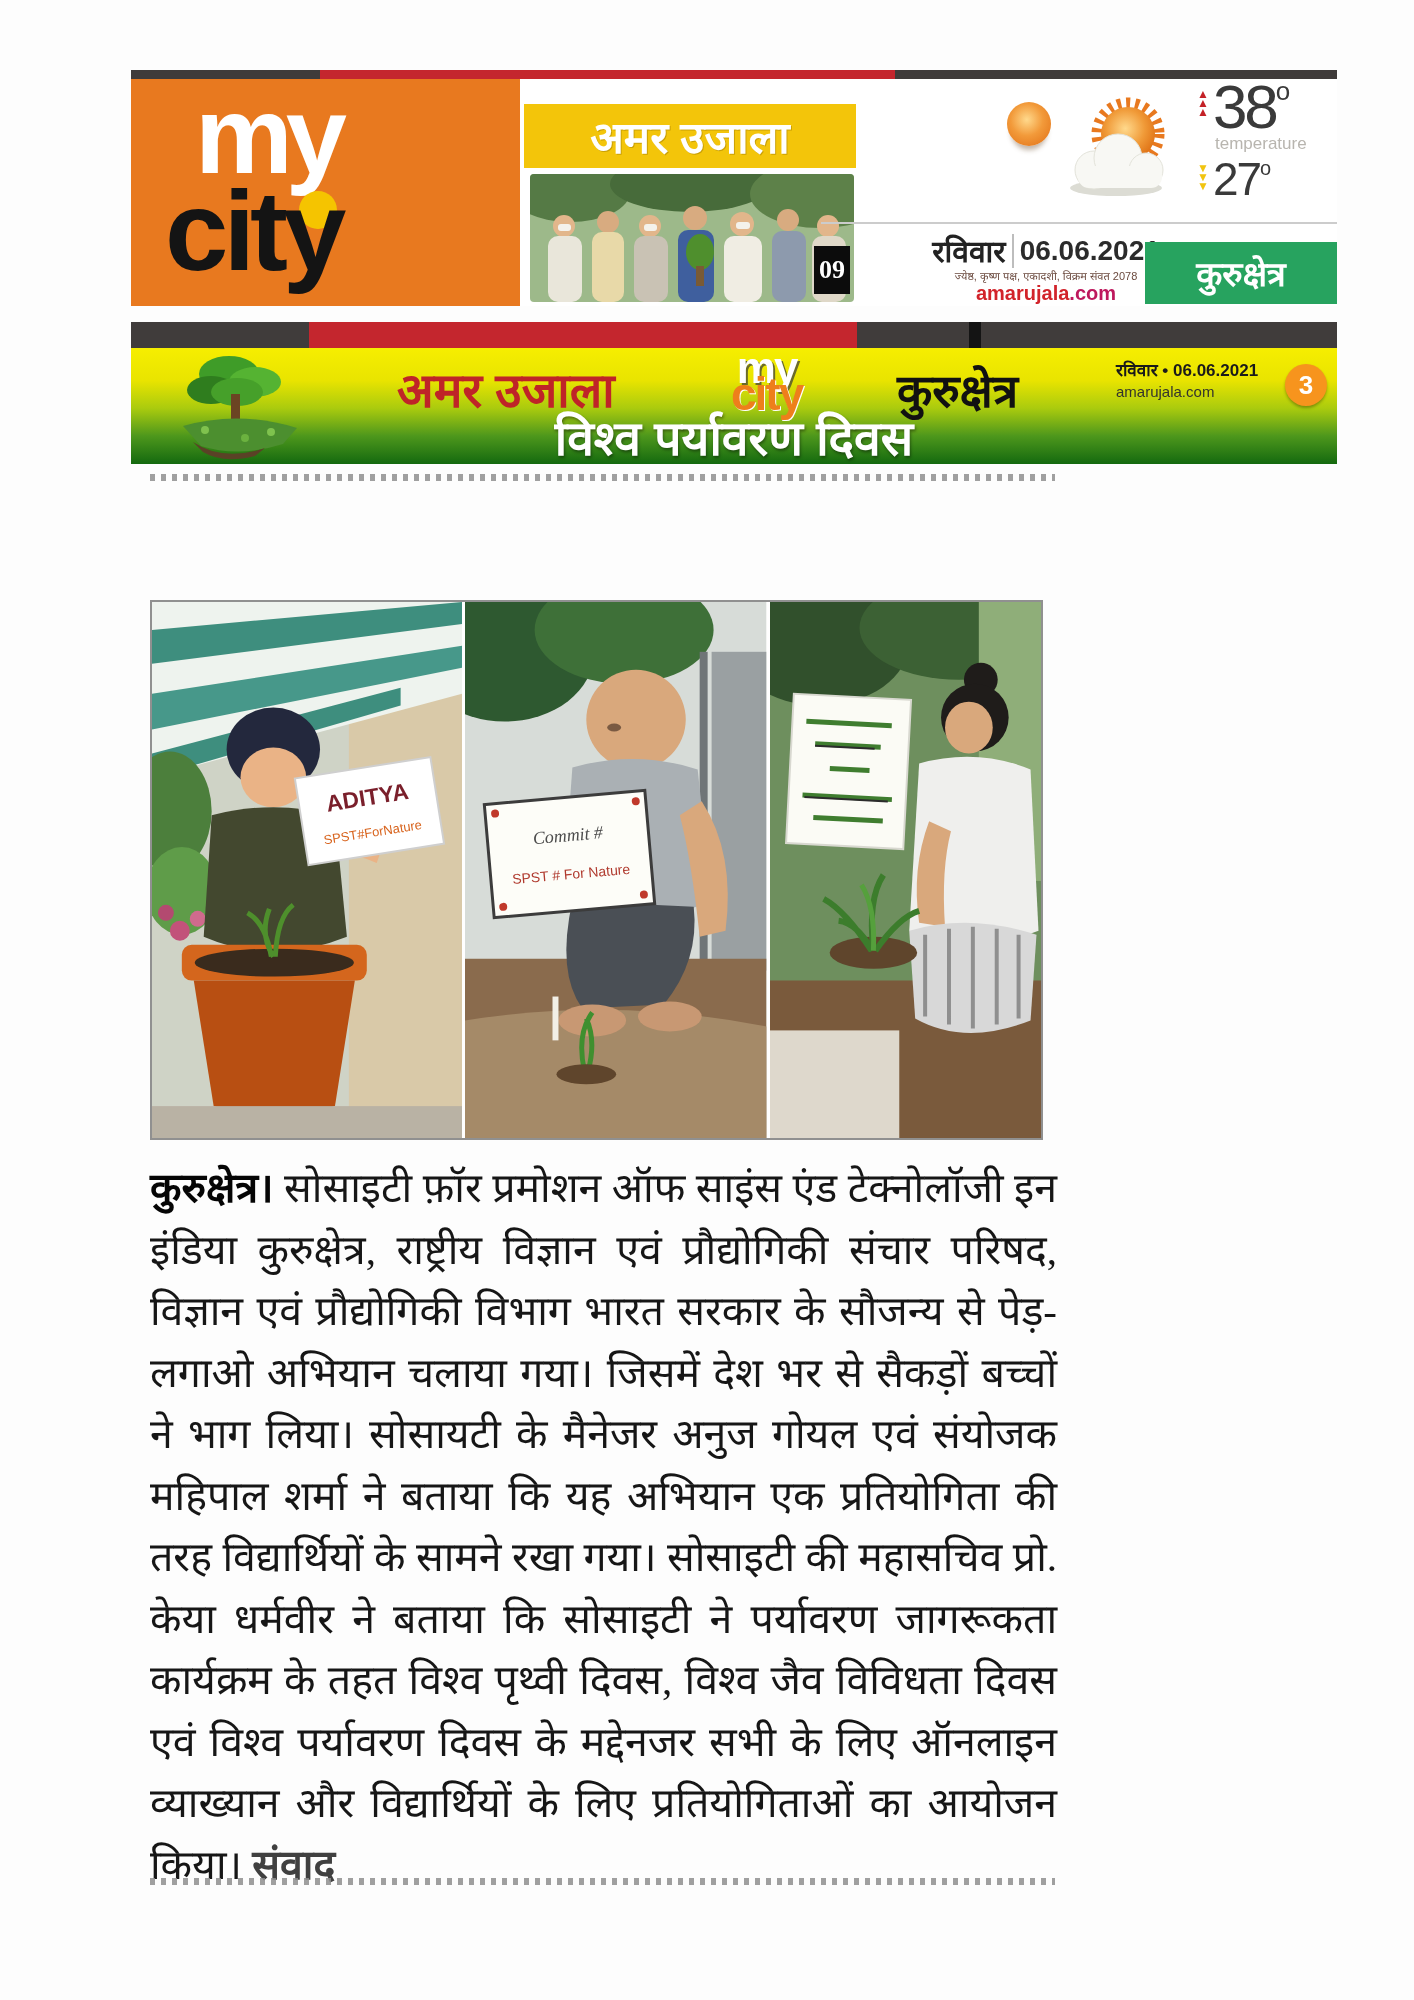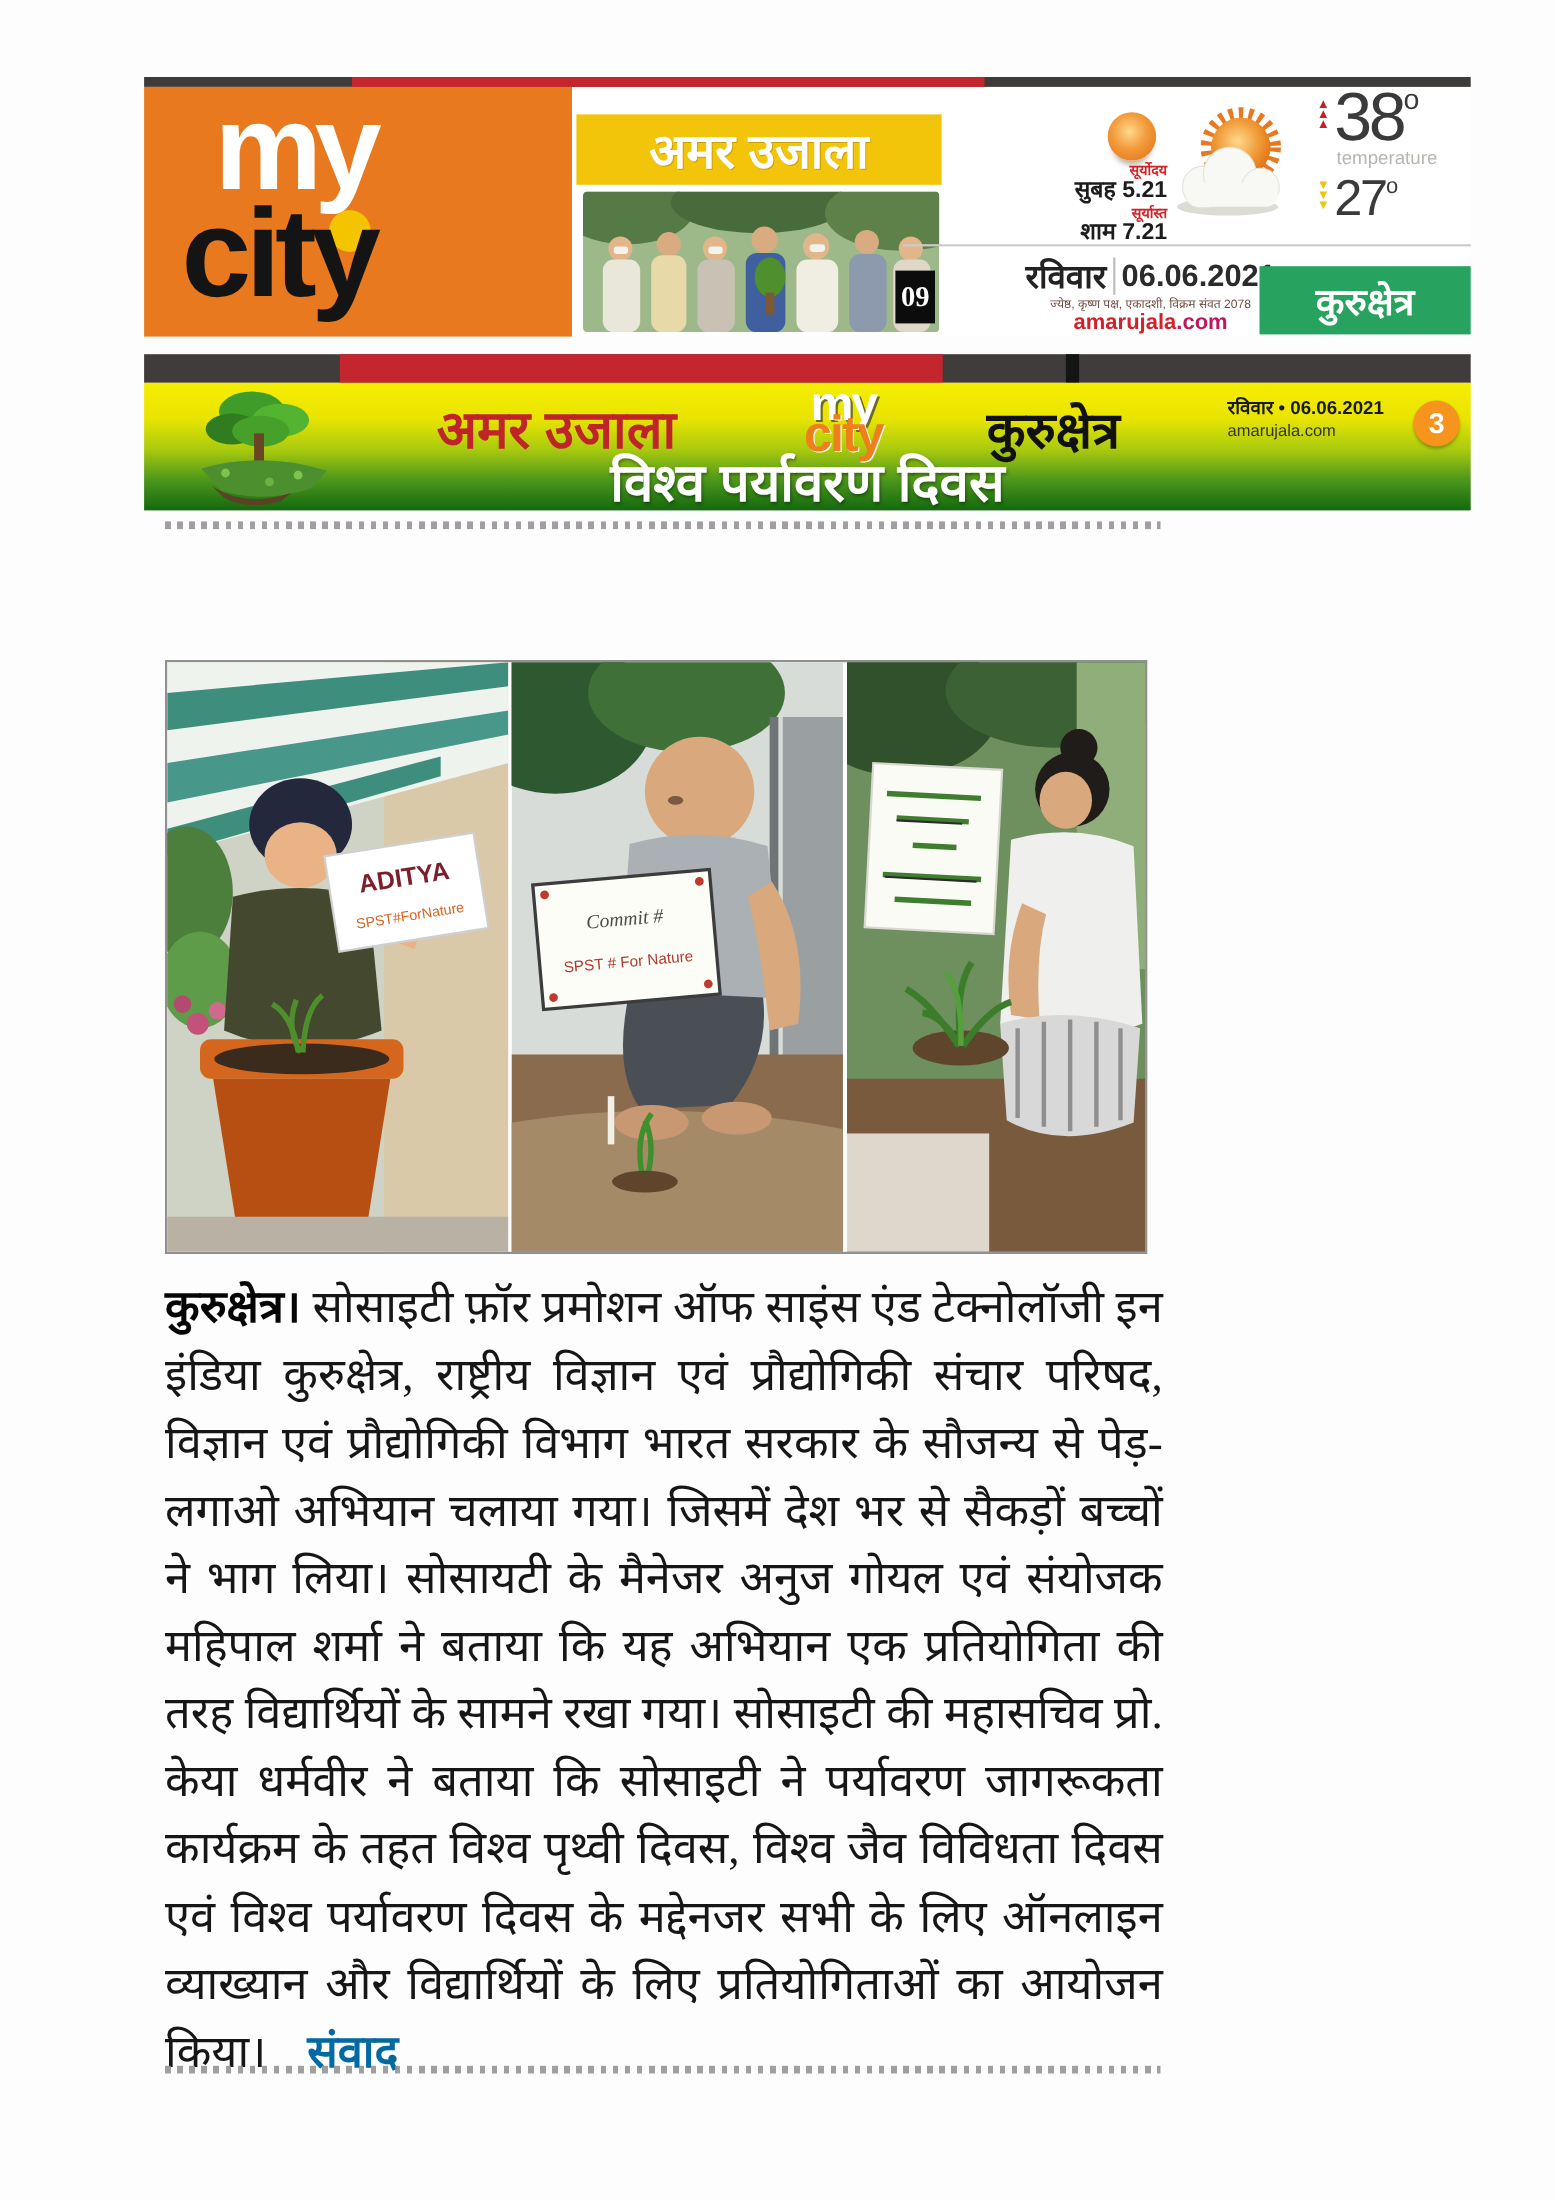--- a/index.html
+++ b/index.html
@@ -66,21 +66,21 @@
 
   
   .dotted { position:absolute; left:150px; width:905px; height:7px;
     background:repeating-linear-gradient(90deg,#8f8f8f 0 5px, transparent 5px 11px); opacity:.85; }
   .dot1 { top:474px; } .dot2 { top:1878px; }
   .headline { position:absolute; left:150px; top:486px; width:1000px; font-size:62px; font-weight:bold; color:#101010; }
   .collage { position:absolute; left:150px; top:600px; width:893px; height:540px; display:flex; gap:3px; border:2px solid #909090; background:#fff; }
   .collage svg { display:block; height:100%; }
   .article { position:absolute; left:150px; top:1158px; width:907px; font-size:41px; line-height:1.5; text-align:justify; color:#161616; font-family:"Liberation Serif","DejaVu Serif",serif; }
   .article .lead { font-weight:bold; color:#050505; }
-  .article .byline { font-weight:bold; color:#0369a1;margin-left:27px; }
+  .article .byline { font-weight:bold; color:#404040; }
 </style>
 </head>
 <body>
 
 <div class="page">
 
   <header class="m1">
     <div class="m1-topbar">
         <div class="m1-topbar-red"></div>
       </div>
@@ -118,26 +118,20 @@
         <rect x="28" y="50" width="13" height="7" rx="3" fill="#f4f2ec"></rect>
         <rect x="114" y="50" width="13" height="7" rx="3" fill="#f4f2ec"></rect>
         <rect x="206" y="48" width="14" height="7" rx="3" fill="#f4f2ec"></rect>
         <ellipse cx="170" cy="78" rx="14" ry="18" fill="#4f8f2d"></ellipse>
         <rect x="166" y="92" width="8" height="20" fill="#7a5a34"></rect>
       </svg>
       <div class="m1-badge03">09</div>
     </div>
 
     <div class="m1-sunicon"></div>
-    <div class="m1-suntimes">
-      <div class="lbl">सूर्योदय</div>
-      <div class="tim">सुबह 5.21</div>
-      <div class="lbl">सूर्यास्त</div>
-      <div class="tim">शाम 7.21</div>
-    </div>
 
     <div class="m1-divider"></div>
     <div class="m1-dayrow">
       <span class="m1-day">रविवार</span>
       <span class="m1-vline"></span>
       <span class="m1-date">06.06.2021</span>
     </div>
     <div class="m1-note">ज्येष्ठ, कृष्ण पक्ष, एकादशी, विक्रम संवत 2078</div>
     <div class="m1-web">
       <span class="r">amarujala</span><span class="b">.com</span>

